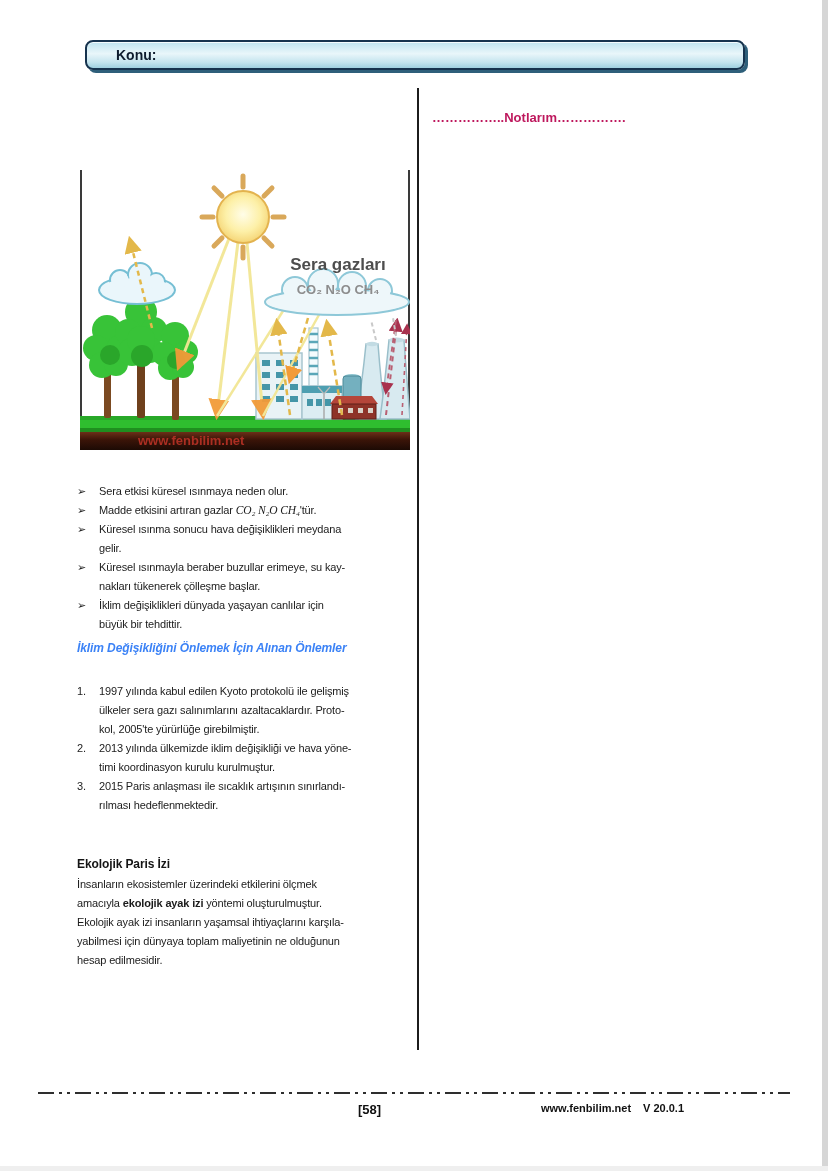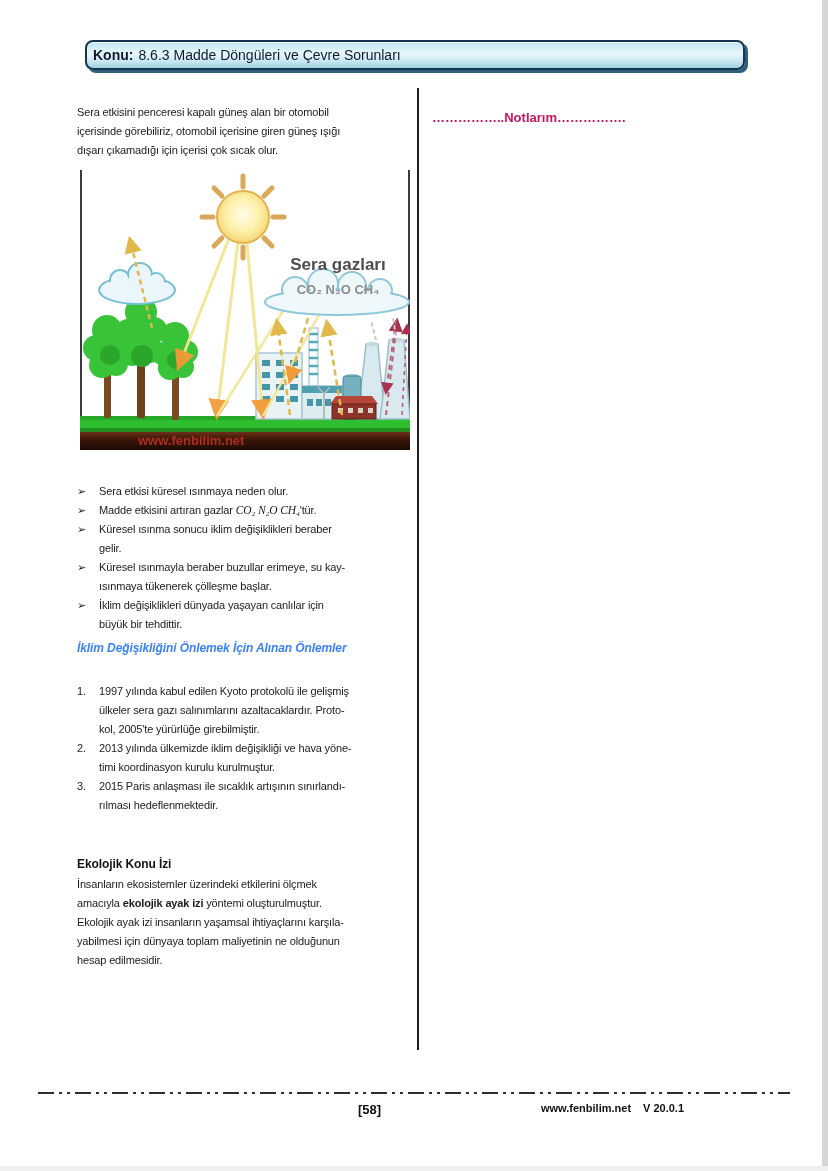--- a/index.html
+++ b/index.html
@@ -6,21 +6,21 @@
   .page{position:relative;width:828px;height:1171px;background:#ffffff;overflow:hidden;
         font-family:"Liberation Sans","DejaVu Sans",sans-serif;color:#1b1b1b;}
   .pre{white-space:pre-line;}
   .b{font-weight:bold;text-align:right;}
 
   
   .header-bar{position:absolute;left:85px;top:40px;width:660px;height:30px;
       border:2px solid #16334e;border-radius:8px;
       background:linear-gradient(to bottom,#bfe4ef 0%,#e9f6fa 45%,#c4e4ee 78%,#9fd0e0 100%);
       box-shadow:3px 3px 0 0 #2e5f7a, inset 0 1px 0 #f4fbfd;
-      display:flex;align-items:center;padding-left:6px;box-sizing:border-box;
+      display:flex;align-items:center;padding-left:29px;box-sizing:border-box;
       font-size:14px;color:#0e1c2e;}
   .hb-label{font-weight:bold;margin-right:5px;}
 
   
   .divider-v{position:absolute;left:417px;top:88px;width:2px;height:962px;background:#1c1c1c;}
   .notes-title{position:absolute;left:432px;top:110px;width:330px;font-size:13px;font-weight:bold;color:#be185d;}
 
   .col{position:absolute;left:77px;width:338px;font-size:11px;line-height:19px;letter-spacing:-0.15px;}
   .intro{top:103px;}
 
@@ -52,29 +52,25 @@
   .edge-right{position:absolute;right:0;top:0;width:6px;height:1171px;background:#d6d6d6;}
   .edge-bottom{position:absolute;left:0;top:1166px;width:828px;height:5px;background:#efefef;}
 </style>
 </head>
 <body>
 
 <div class="page">
 
   <div class="header-bar">
     <span class="hb-label">Konu:</span>
-    <span class="hb-title">8.6.3 Madde Döngüleri ve Çevre Sorunları</span>
   </div>
 
   <div class="divider-v"></div>
   <div class="notes-title">……………..Notlarım…………….</div>
 
-  <div class="col intro pre">Sera etkisini penceresi kapalı güneş alan bir otomobil
-içerisinde görebiliriz, otomobil içerisine giren güneş ışığı
-dışarı çıkamadığı için içerisi çok sıcak olur.</div>
 
   <svg class="illus" viewBox="0 0 330 280" xmlns="http://www.w3.org/2000/svg">
     <defs>
       <radialGradient id="sunGrad" cx="50%" cy="45%" r="60%">
         <stop offset="0%" stop-color="#fffde8"></stop>
           <stop offset="55%" stop-color="#fdf0a8"></stop>
           <stop offset="100%" stop-color="#f3cf6b"></stop>
       </radialGradient>
       <linearGradient id="soilGrad" x1="0" y1="0" x2="0" y2="1">
         <stop offset="0%" stop-color="#6b3018"></stop>
@@ -256,27 +252,27 @@
     <div class="li">
       <span class="mk">➢</span>
       <div class="tx pre">Sera etkisi küresel ısınmaya neden olur.</div>
     </div>
     <div class="li">
       <span class="mk">➢</span>
       <div class="tx pre"><span>Madde etkisini artıran gazlar </span><span class="formula">CO₂  N₂O  CH₄</span><span>'tür.</span></div>
     </div>
     <div class="li">
       <span class="mk">➢</span>
-      <div class="tx pre">Küresel ısınma sonucu iklim değişiklikleri beraber
+      <div class="tx pre">Küresel ısınma sonucu hava değişiklikleri meydana
 gelir.</div>
     </div>
     <div class="li">
       <span class="mk">➢</span>
       <div class="tx pre">Küresel ısınmayla beraber buzullar erimeye, su kay-
-ısınmaya tükenerek çölleşme başlar.</div>
+nakları tükenerek çölleşme başlar.</div>
     </div>
     <div class="li">
       <span class="mk">➢</span>
       <div class="tx pre">İklim değişiklikleri dünyada yaşayan canlılar için
 büyük bir tehdittir.</div>
     </div>
   </div>
 
   <div class="sec-title">İklim Değişikliğini Önlemek İçin Alınan Önlemler</div>
   <div class="col numlist">
@@ -292,21 +288,21 @@
 timi koordinasyon kurulu kurulmuştur.</div>
     </div>
     <div class="li">
       <span class="mk">3.</span>
       <div class="tx pre">2015 Paris anlaşması ile sıcaklık artışının sınırlandı-
 rılması hedeflenmektedir.</div>
     </div>
   </div>
 
   <div class="col eco">
-    <div class="eco-title">Ekolojik Konu İzi</div>
+    <div class="eco-title">Ekolojik Paris İzi</div>
     <div class="tx pre"><span>İnsanların ekosistemler üzerindeki etkilerini ölçmek
 amacıyla </span><span class="b">ekolojik ayak izi</span><span> yöntemi oluşturulmuştur.
 Ekolojik ayak izi insanların yaşamsal ihtiyaçlarını karşıla-
 yabilmesi için dünyaya toplam maliyetinin ne olduğunun
 hesap edilmesidir.</span></div>
   </div>
 
   <div class="footer-line"></div>
   <div class="footer-page">[58]</div>
   <div class="footer-right">

